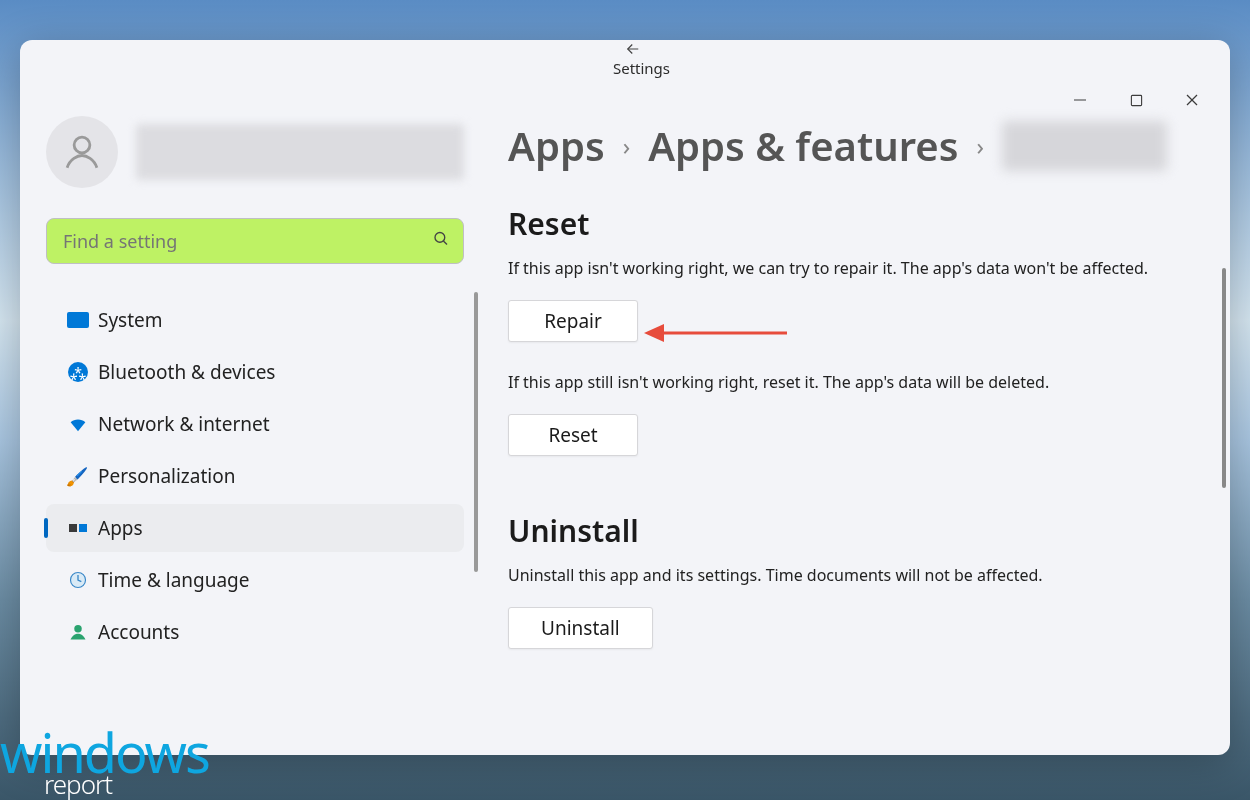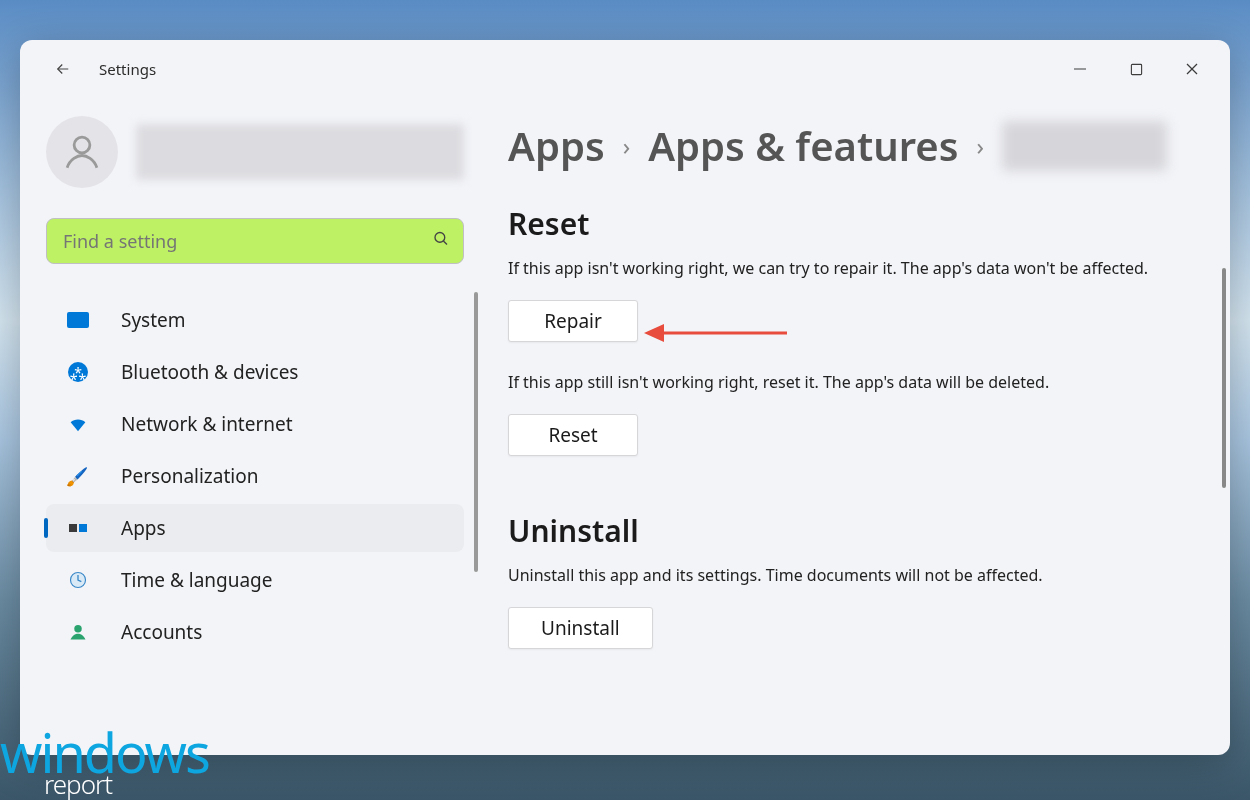--- a/index.html
+++ b/index.html
@@ -18,20 +18,21 @@
     border-radius: 12px;
     box-shadow: 0 8px 40px rgba(0,0,0,0.25);
     display: flex; flex-direction: column;
     overflow: hidden;
   }
   .titlebar {
     height: 58px;
     display: flex;
     align-items: center;
     padding: 0 10px 0 25px;
+    flex-direction: column;
   }
   .back-btn {
     width: 36px; height: 36px;
     display: flex; align-items: center; justify-content: center;
     color: #444; cursor: pointer; border-radius: 6px;
   }
   .title-text {
     font-size: 15px; color: #2c2c2c; margin-left: 18px;
   }
   .win-controls { margin-left: auto; display: flex; }
@@ -68,21 +69,21 @@
   .search .sicon {
     position:absolute; right:14px; top:50%; transform:translateY(-50%);
     color: #444;
   }
   .navlist { position:relative; margin-top:2px; }
   .nav-scroll-indicator {
     position:absolute; right:-8px; top:0; width:4px; height:280px;
     background:#999; border-radius:4px;
   }
   .nav-item {
-    display:flex; align-items:center; gap:31px;
+    display:flex; align-items:center; gap:8px;
     height: 48px; padding: 0 12px 0 20px;
     margin: 4px 6px; border-radius: 8px;
     font-size: 19px; color: #222; cursor:pointer;
     position:relative;
   }
   .nav-item.active { background:#ebecef; }
   .nav-item.active::before {
     content:""; position:absolute; left:-2px; top:14px; bottom:14px;
     width:4px; border-radius:4px; background:#0067c0;
   }

